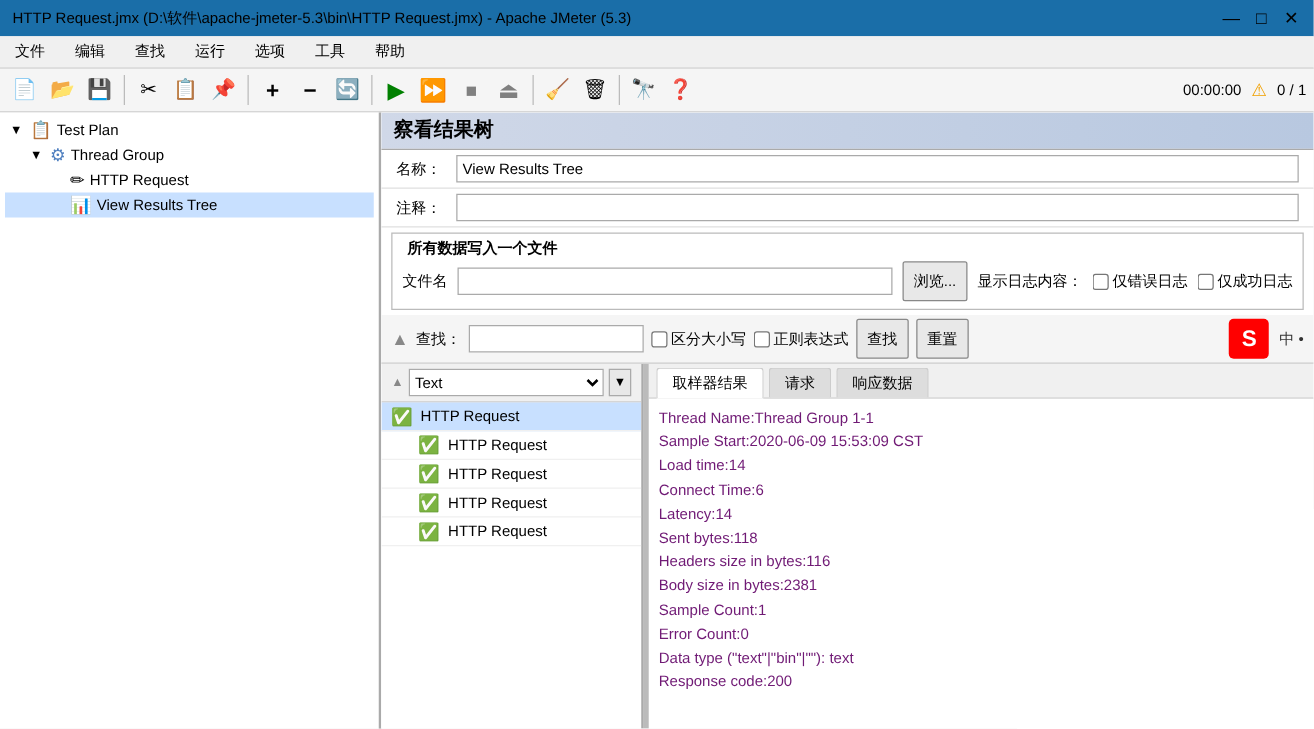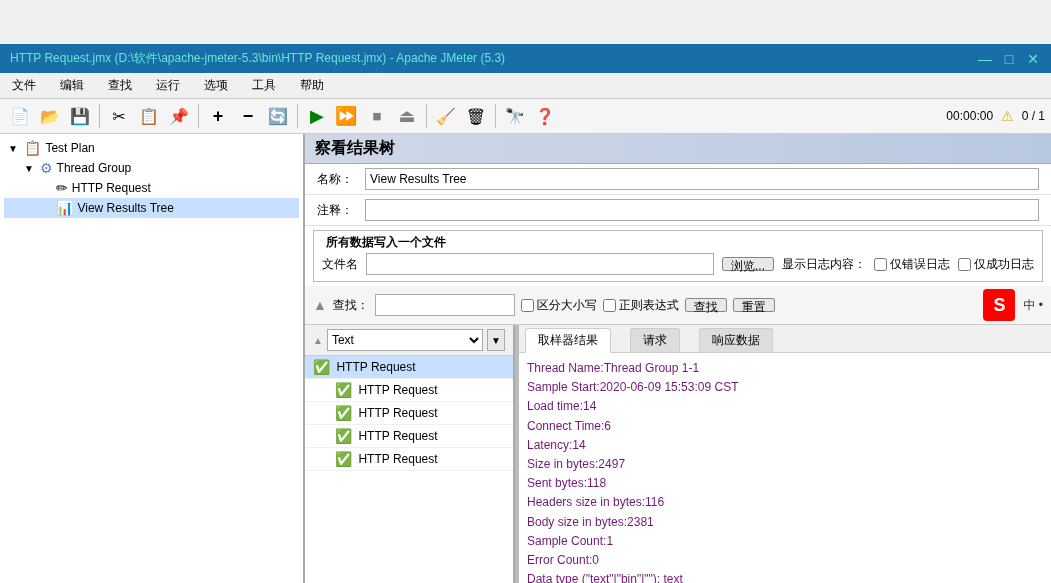--- a/index.html
+++ b/index.html
@@ -1,27 +1,26 @@
 <!DOCTYPE html>
 <html><head>
   <meta charset="utf-8">
   <style>
     * { box-sizing: border-box; margin: 0; padding: 0; }
     body { font-family: 'SimSun', '宋体', sans-serif; font-size: 12px; background: #f0f0f0; overflow: hidden; user-select: none; }
 
     
     #titlebar {
       background: #1a6ea8;
-      color: #5eead4;
+      color: #000000;
       padding: 6px 10px;
       display: flex;
       justify-content: space-between;
-      align-items: flex-end;
-      font-size: 12px;
-      margin-top: 44px;
+      align-items: flex-start;
+      font-size: 12px;
     }
     #titlebar-controls { display: flex; gap: 8px; }
     #titlebar-controls span {
       width: 16px; height: 16px; display: flex; align-items: center; justify-content: center;
       cursor: pointer; font-size: 14px;
     }
 
     
     #menubar {
       background: #f0f0f0;
@@ -116,21 +115,21 @@
     }
     .file-label { font-size: 12px; min-width: 36px; }
     .file-input {
       flex: 1;
       height: 22px;
       border: 1px solid #aaa;
       padding: 2px 4px;
       font-size: 12px;
     }
     .btn {
-      height: 14px;
+      height: 32px;
       padding: 0 8px;
       border: 1px solid #888;
       background: #e8e8e8;
       cursor: pointer;
       font-size: 12px;
       border-radius: 2px;
     }
     .log-options { display: flex; align-items: center; gap: 8px; font-size: 12px; }
     .checkbox-item { display: flex; gap: 3px; cursor: pointer; }
 
@@ -200,21 +199,21 @@
 
     
     #details-panel { flex: 1; display: flex; flex-direction: column; overflow: hidden; }
 
     
     #detail-tabs {
       display: flex;
       border-bottom: 1px solid #ccc;
       background: #f0f0f0;
       padding: 3px 6px 0;
-      gap: 19px;
+      gap: 4px;
     }
     .detail-tab {
       padding: 3px 12px;
       border: 1px solid #ccc;
       border-bottom: none;
       background: #ddd;
       cursor: pointer;
       font-size: 12px;
       border-radius: 3px 3px 0 0;
     }
@@ -473,21 +472,20 @@
           <div class="detail-tab">响应数据</div>
         </div>
 
         <div id="detail-content">
 
         <div class="detail-line">Thread Name:Thread Group 1-1</div>
             <div class="detail-line">Sample Start:2020-06-09 15:53:09 CST</div>
             <div class="detail-line">Load time:14</div>
             <div class="detail-line">Connect Time:6</div>
             <div class="detail-line">Latency:14</div>
-            <div class="detail-line">Size in bytes:2497</div>
             <div class="detail-line">Sent bytes:118</div>
             <div class="detail-line">Headers size in bytes:116</div>
             <div class="detail-line">Body size in bytes:2381</div>
             <div class="detail-line">Sample Count:1</div>
             <div class="detail-line">Error Count:0</div>
             <div class="detail-line">Data type ("text"|"bin"|""): text</div>
             <div class="detail-line">Response code:200</div>
           </div>
       </div>
     </div>

